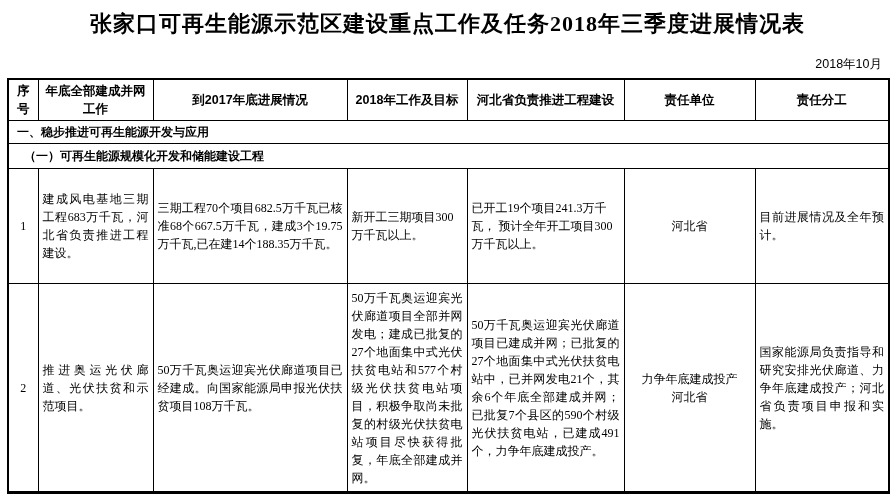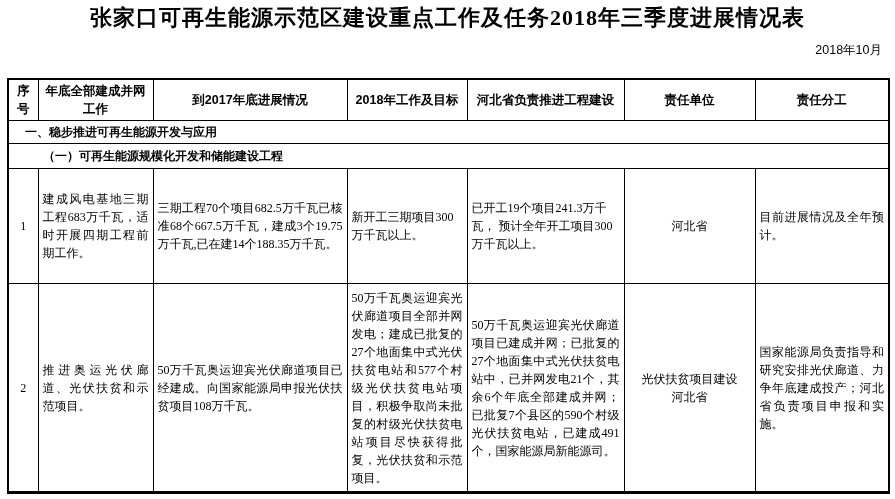--- a/index.html
+++ b/index.html
@@ -5,28 +5,28 @@
   * { margin:0; padding:0; box-sizing:border-box; }
   html, body { background:#ffffff; }
   body {
     width:895px; height:499px;
     position:relative;
     font-family:"Liberation Serif","DejaVu Serif",serif;
     color:#000;
     overflow:hidden;
   }
   .title {
-    position:absolute; top:3px; left:0; width:100%;
+    position:absolute; top:9px; left:0; width:100%;
     text-align:center;
     font-size:22px; font-weight:bold;
     letter-spacing:1px;
     font-family:"Liberation Serif","DejaVu Serif",serif;
   }
   .date {
-    position:absolute; top:42px; right:13px;
+    position:absolute; top:56px; right:13px;
     font-size:12.5px;
     font-family:"Liberation Sans","DejaVu Sans",sans-serif;
   }
   table.report {
     position:absolute; left:7px; top:78px;
     width:881px;
     border-collapse:collapse;
     table-layout:fixed;
     border:2px solid #000;
     border-bottom-width:3px;
@@ -50,22 +50,22 @@
   tr.section-a { height:22px; }
   tr.section-b { height:25px; }
   tr.data-1 { height:115px; }
   tr.data-2 { height:209px; }
   td.section {
     font-family:"Liberation Sans","DejaVu Sans",sans-serif;
     font-weight:bold;
     font-size:12.5px;
     text-align:left;
   }
-  td.section.lv1 { padding-left:16px; }
-  td.section.lv2 { padding-left:34px; }
+  td.section.lv1 { padding-left:8px; }
+  td.section.lv2 { padding-left:15px; }
   td.c { text-align:center; }
   td.j { text-align:justify; text-align-last:auto; }
   td.pre { white-space:pre-line; }
 </style>
 </head>
 <body>
 
 <div class="title">张家口可再生能源示范区建设重点工作及任务2018年三季度进展情况表</div>
 <div class="date">2018年10月</div>
 
@@ -95,32 +95,32 @@
   <tr class="section-a">
     <td class="section lv1" colspan="7">一、稳步推进可再生能源开发与应用</td>
   </tr>
 
   <tr class="section-b">
     <td class="section lv2" colspan="7">（一）可再生能源规模化开发和储能建设工程</td>
   </tr>
 
   <tr class="data-1">
     <td class="c">1</td>
-    <td class="j">建成风电基地三期工程683万千瓦，适时开展四期工程前期工作。</td>
+    <td class="j">建成风电基地三期工程683万千瓦，河北省负责推进工程建设。</td>
     <td class="j">三期工程70个项目682.5万千瓦已核准68个667.5万千瓦，建成3个19.75万千瓦,已在建14个188.35万千瓦。</td>
     <td>新开工三期项目300万千瓦以上。</td>
     <td>已开工19个项目241.3万千瓦， 预计全年开工项目300万千瓦以上。</td>
     <td class="c">河北省</td>
     <td class="j">目前进展情况及全年预计。</td>
   </tr>
 
   <tr class="data-2">
     <td class="c">2</td>
     <td class="j">推进奥运光伏廊道、光伏扶贫和示范项目。</td>
     <td class="j">50万千瓦奥运迎宾光伏廊道项目已经建成。向国家能源局申报光伏扶贫项目108万千瓦。</td>
-    <td class="j">50万千瓦奥运迎宾光伏廊道项目全部并网发电；建成已批复的27个地面集中式光伏扶贫电站和577个村级光伏扶贫电站项目，积极争取尚未批复的村级光伏扶贫电站项目尽快获得批复，光伏扶贫和示范项目。</td>
-    <td class="j">50万千瓦奥运迎宾光伏廊道项目已建成并网；已批复的27个地面集中式光伏扶贫电站中，已并网发电21个，其余6个年底全部建成并网；已批复7个县区的590个村级光伏扶贫电站，已建成491个，国家能源局新能源司。</td>
-    <td class="c pre">光伏扶贫项目建设
+    <td class="j">50万千瓦奥运迎宾光伏廊道项目全部并网发电；建成已批复的27个地面集中式光伏扶贫电站和577个村级光伏扶贫电站项目，积极争取尚未批复的村级光伏扶贫电站项目尽快获得批复，年底全部建成并网。</td>
+    <td class="j">50万千瓦奥运迎宾光伏廊道项目已建成并网；已批复的27个地面集中式光伏扶贫电站中，已并网发电21个，其余6个年底全部建成并网；已批复7个县区的590个村级光伏扶贫电站，已建成491个，力争年底建成投产。</td>
+    <td class="c pre">力争年底建成投产
 河北省</td>
     <td class="j">国家能源局负责指导和研究安排光伏廊道、力争年底建成投产；河北省负责项目申报和实施。</td>
   </tr>
 </tbody>
   </table>
 
 </body></html>

